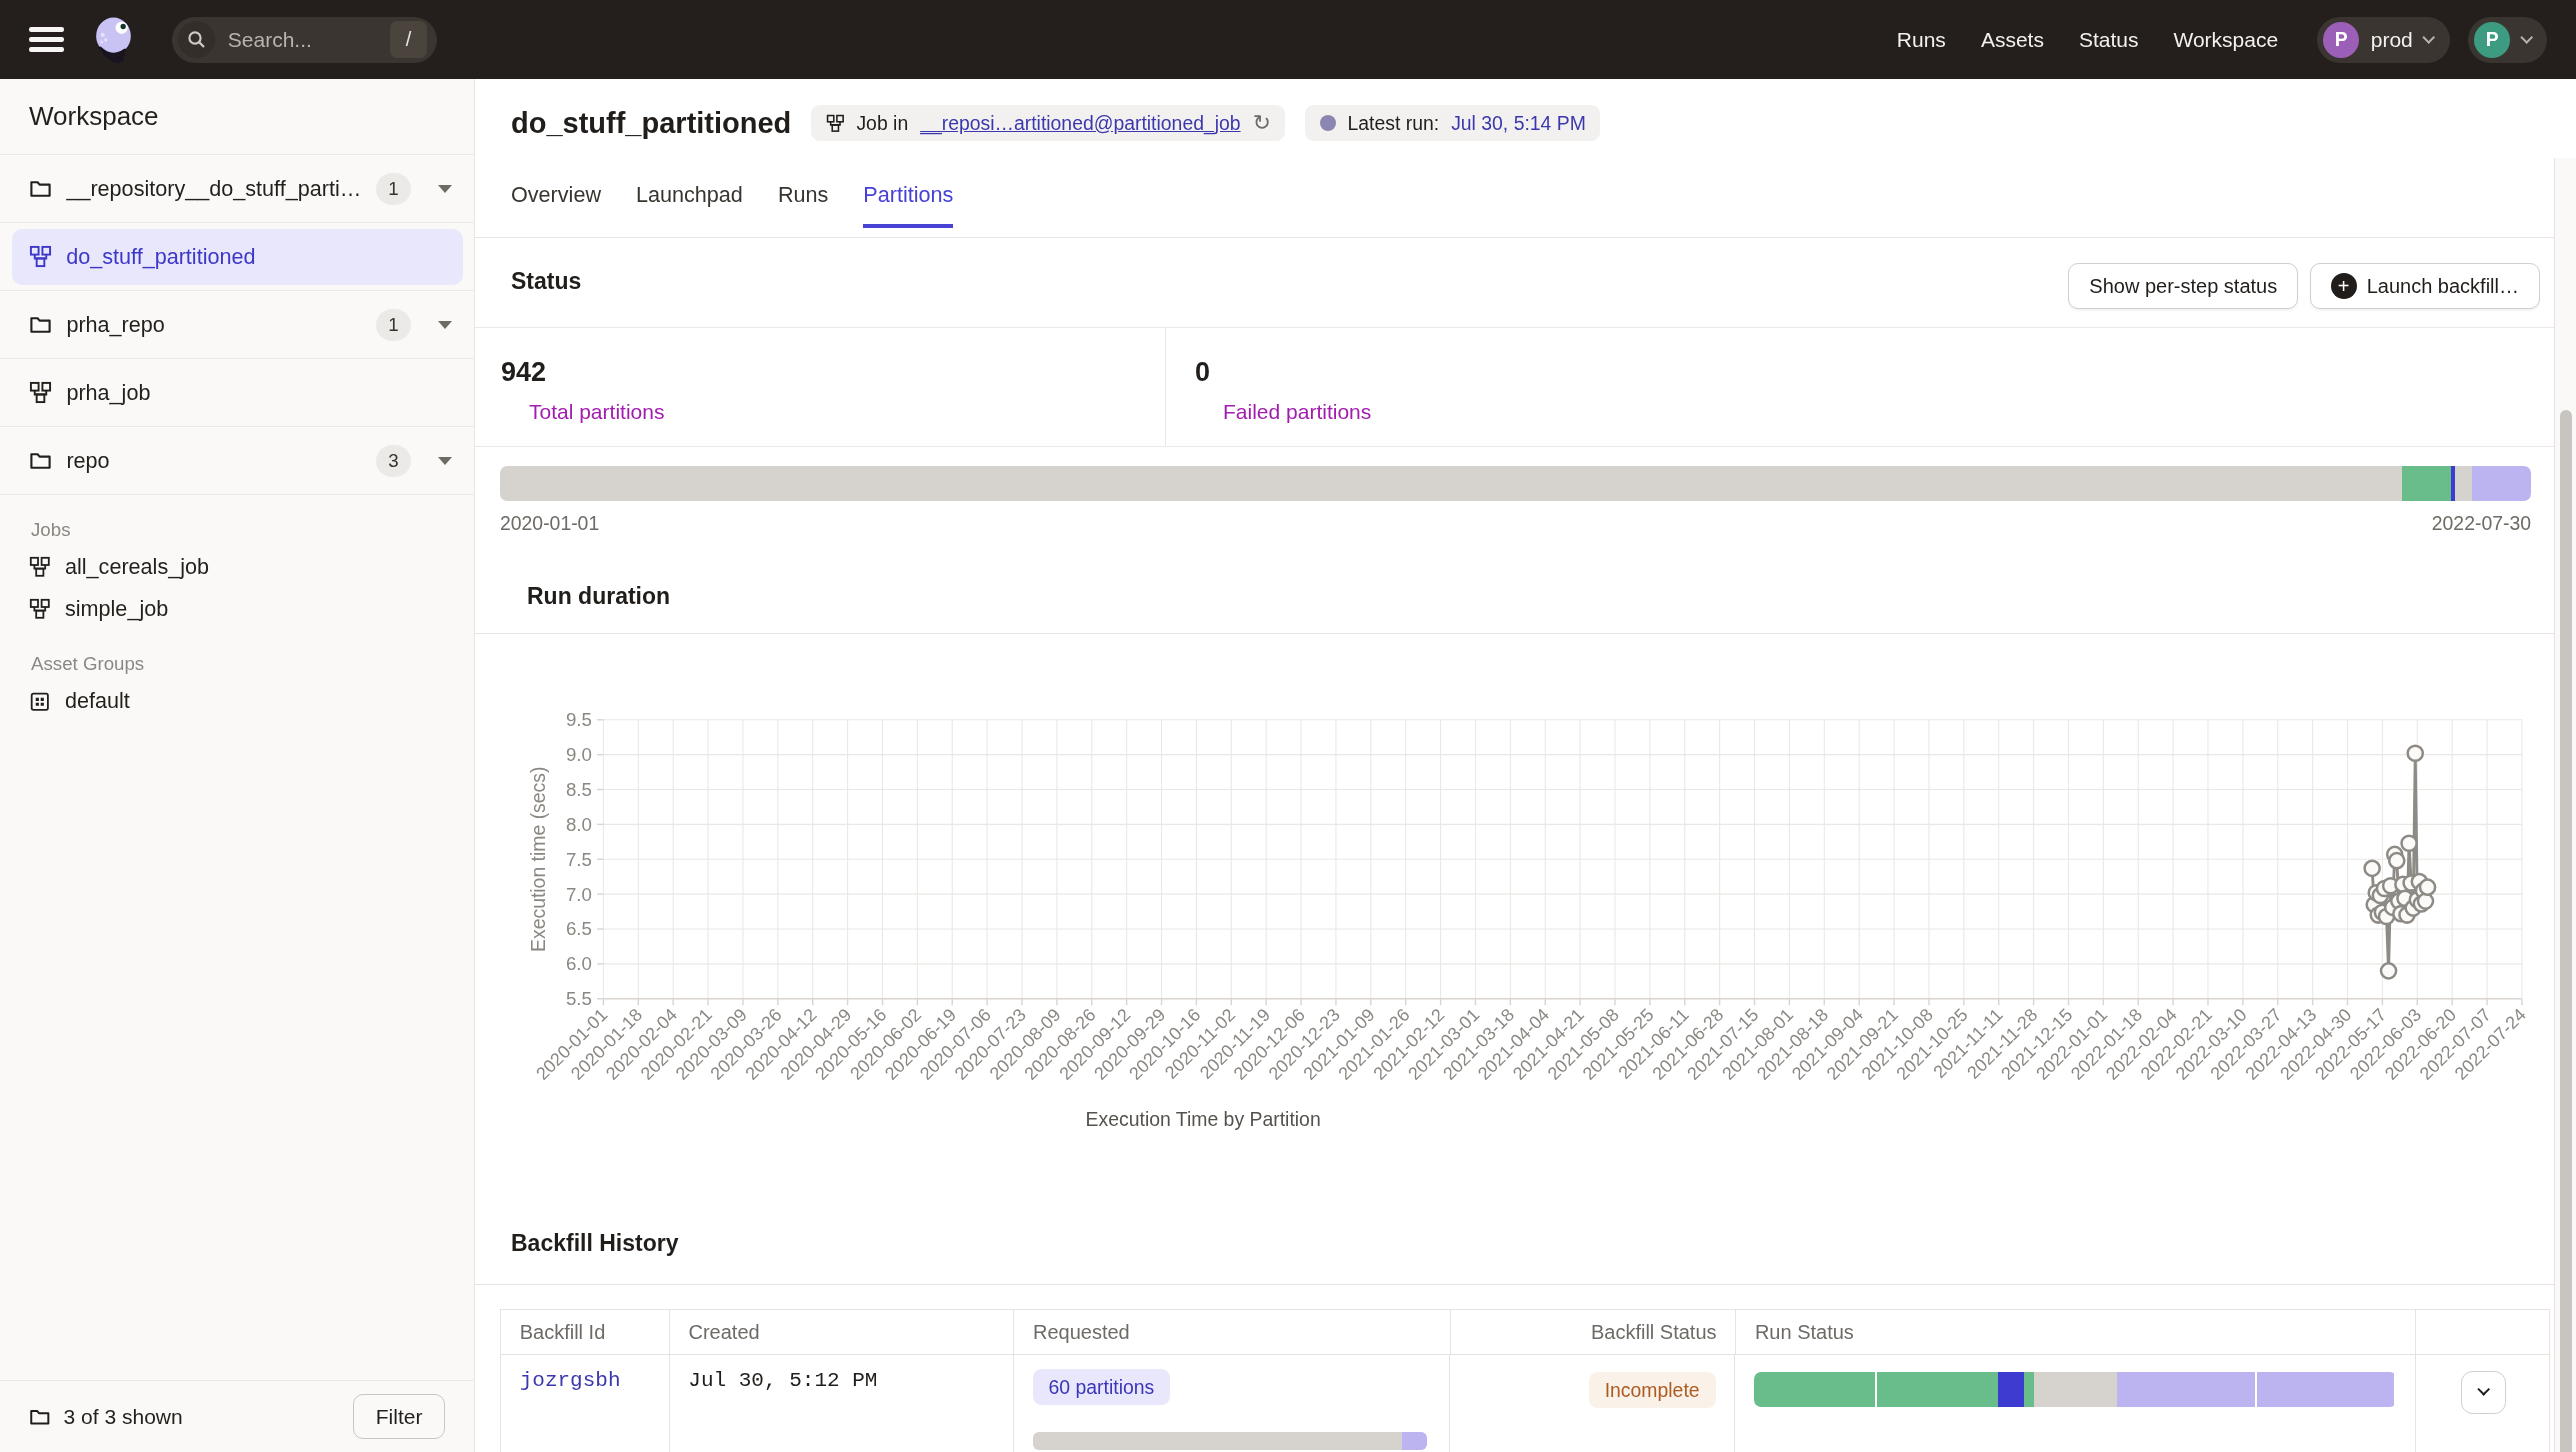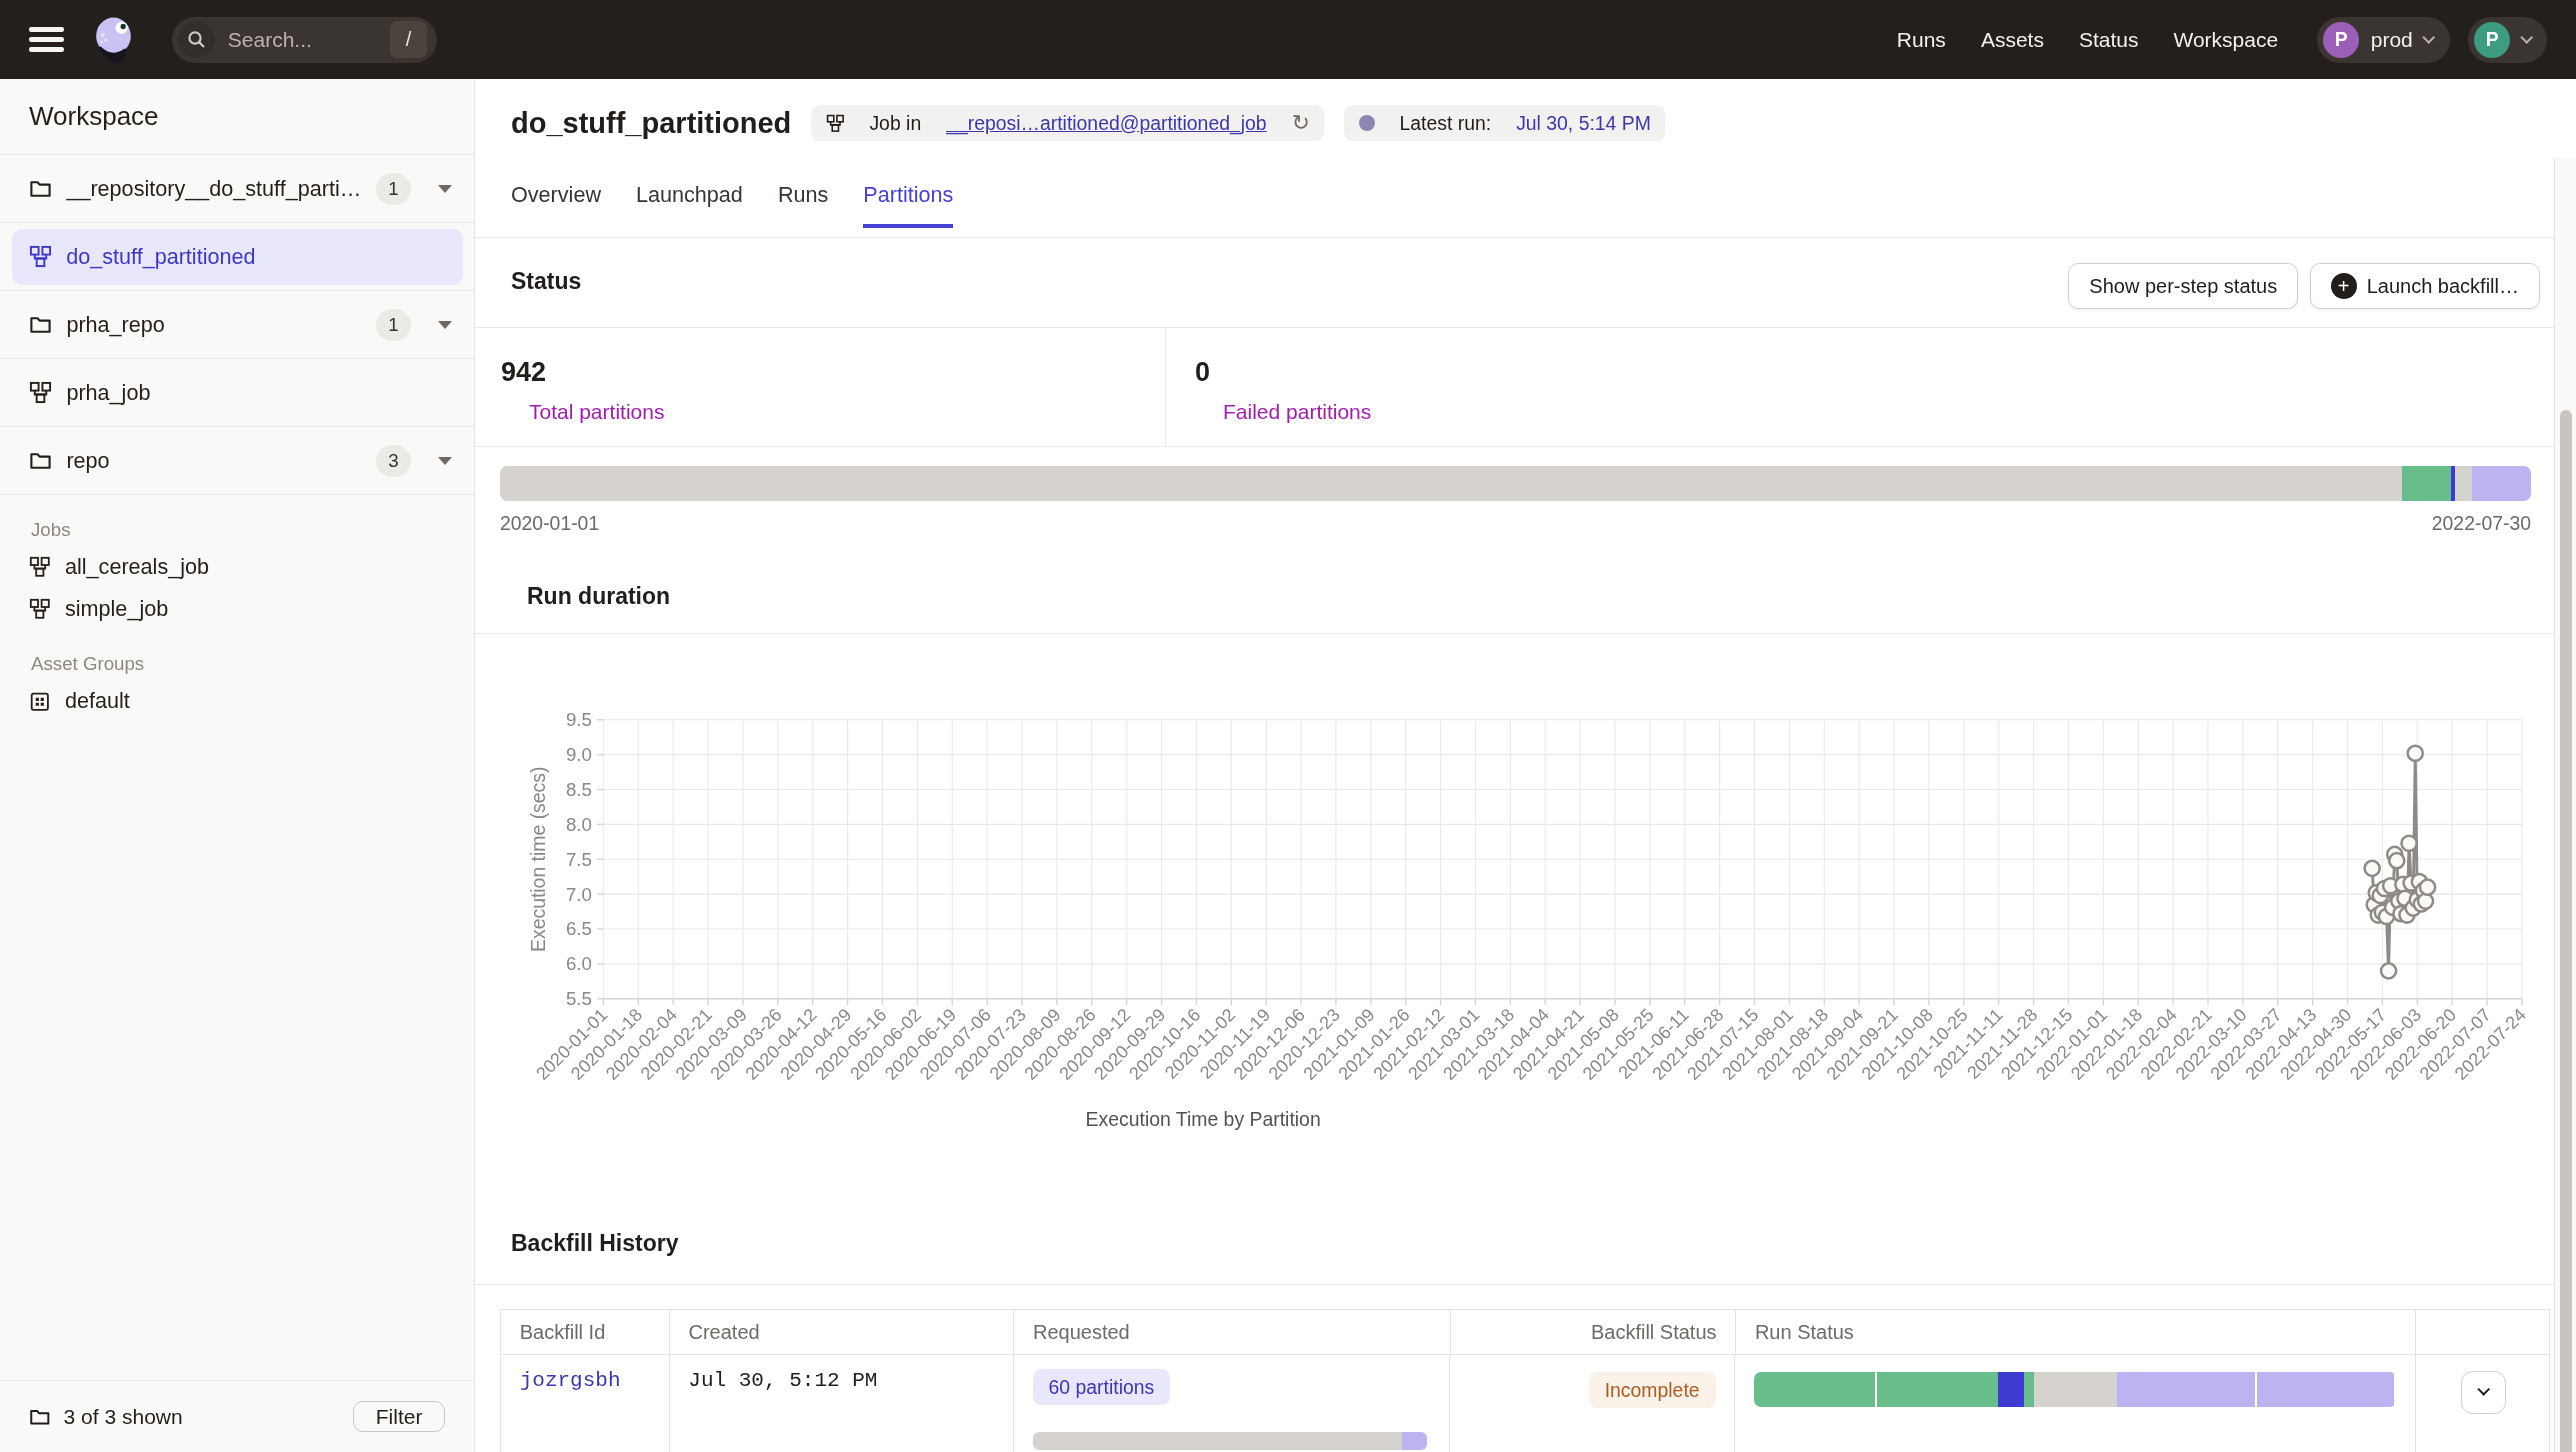--- a/index.html
+++ b/index.html
@@ -52,30 +52,30 @@
   .side-section { margin-top:18.7px; }
   .side-sec-label { padding:0 31px; font-size:18.7px; color:#8B8782; height:32px;
     display:flex; align-items:center; }
   .side-item { height:42px; display:flex; align-items:center; gap:14.4px; padding:0 29px;
     font-size:21.6px; color:#231F1B; cursor:pointer; }
   .side-item .icn { width:21.6px; height:21.6px; }
   .side-spacer { flex:1; }
   .side-footer { height:72px; border-top:0.7px solid #EBE8E5; display:flex; align-items:center;
     padding:0 29px; gap:13px; font-size:21px; color:#231F1B; }
   .side-footer .icn { width:21.6px; height:21.6px; }
-  .filter-btn { margin-left:auto; height:31px; padding:0 21.6px; border:1.4px solid #C9C5C0;
+  .filter-btn { margin-left:auto; height:45px; padding:0 21.6px; border:1.4px solid #C9C5C0;
     border-radius:10px; background:#FAF9F8; font-size:21px; color:#231F1B;
     display:flex; align-items:center; cursor:pointer; }
 
   
   .main { position:absolute; top:79px; left:475px; width:2101px; height:1373px; background:#fff; }
   .m-header { position:absolute; top:26px; left:36px; display:flex; align-items:center; gap:20px; }
   .page-title { font-size:29px; font-weight:bold; color:#211D1A; }
   .hbadge { height:36px; border-radius:8.6px; background:#F3F1EF; display:flex; align-items:center;
-    gap:25px; padding:0 14.4px; font-size:19.4px; color:#211D1A; }
+    gap:12px; padding:0 14.4px; font-size:19.4px; color:#211D1A; }
   .hbadge .icn { width:18.7px; height:18.7px; color:#211D1A; }
   .hlink { color:#3B38AE; text-decoration:underline; cursor:pointer; }
   .hlink.nound { text-decoration:none; }
   .refresh { color:#6E6A65; font-size:21.6px; cursor:pointer; }
   .run-dot { width:16px; height:16px; border-radius:50%; background:#8C87B2; }
 
   .m-tabs { position:absolute; top:103px; left:36px; display:flex; gap:35px; }
   .tab { font-size:21.6px; color:#38342F; padding-bottom:16px; cursor:pointer;
     border-bottom:4.3px solid transparent; }
   .tab.active { color:#4741D6; border-bottom-color:#4741D6; }

